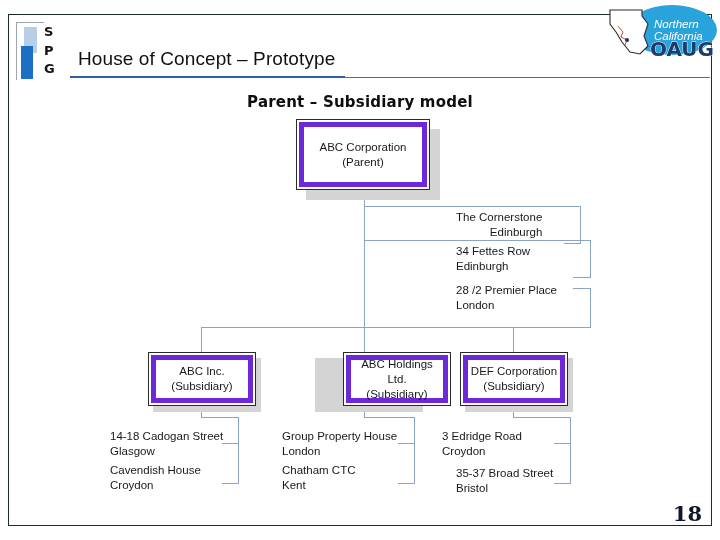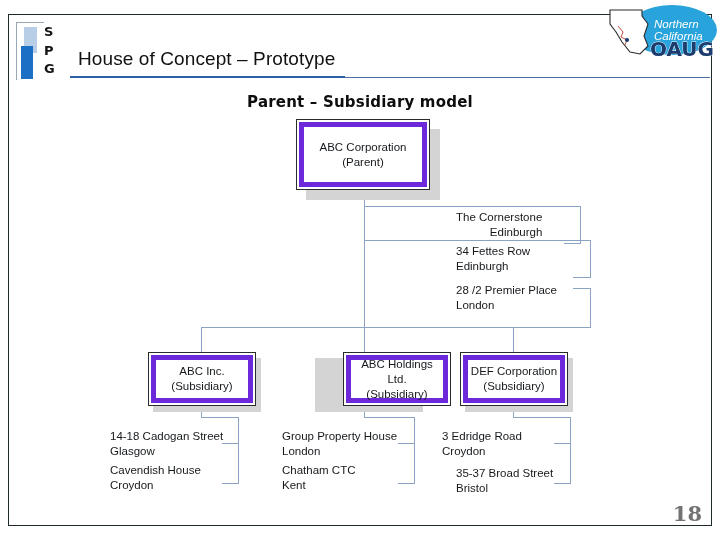--- a/index.html
+++ b/index.html
@@ -203,21 +203,21 @@
     white-space: nowrap;
   }
 
   
   #page-number {
     position: absolute;
     right: 18px; bottom: 14px;
     font-family: "DejaVu Serif", serif;
     font-weight: bold;
     font-size: 21px;
-    color: #737373;
+    color: #0f172a;
     margin-top: 44px;
   }
 </style>
 </head>
 <body>
 
 <div id="slide">
 
   <div class="frame-line frame-top"></div>
   <div class="frame-line frame-left"></div>

